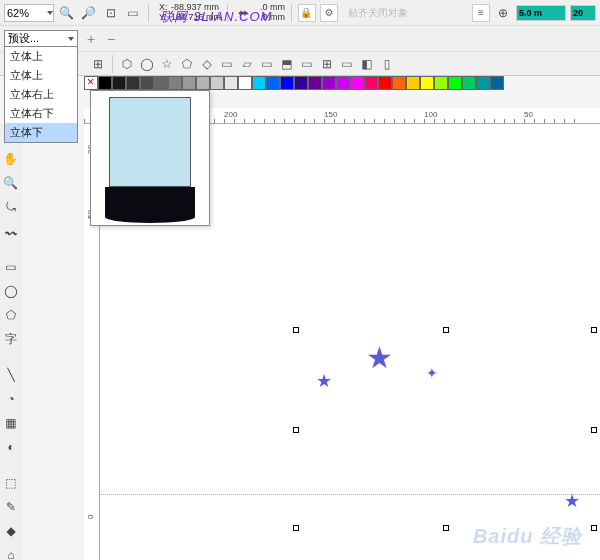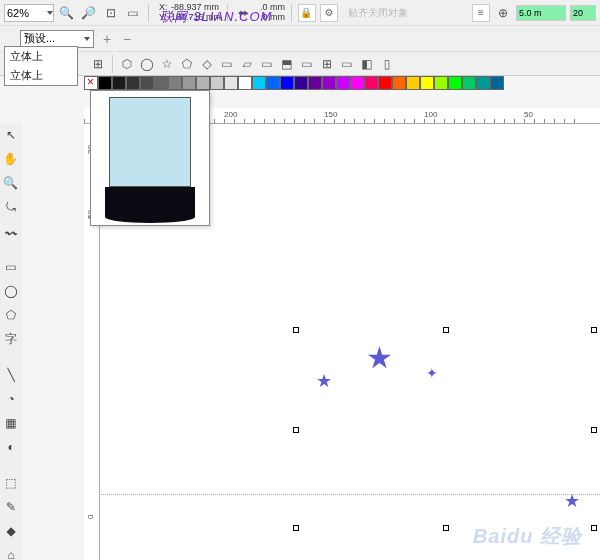--- a/index.html
+++ b/index.html
@@ -6,26 +6,26 @@
 body { width:600px; height:560px; background:#f5f5f5; overflow:hidden; position:relative; font-size:11px; }
 
 
 .row1 { height:26px; display:flex; align-items:center; padding:0 4px; background:#f0f0f0; border-bottom:1px solid #ddd; gap:4px; }
 .zoom-sel { width:50px; height:18px; border:1px solid #bbb; background:#fff; font-size:11px; padding-left:2px; display:flex; align-items:center; justify-content:space-between; }
 .ico { width:18px; height:18px; display:inline-flex; align-items:center; justify-content:center; color:#555; font-size:12px; }
 .sep { width:1px; height:18px; background:#ccc; margin:0 2px; }
 .coord-box { display:flex; flex-direction:column; font-size:9px; color:#333; line-height:1.1; margin-left:4px; }
 .coord-box span { display:flex; }
 .coord-box b { width:12px; font-weight:normal; }
-.fld { width:50px; height:16px; border:1px solid #ccc; background:#86efac; font-size:9px; padding:0 2px; display:inline-flex; align-items:center; }
+.fld { width:50px; height:16px; border:1px solid #ccc; background:#14b8a6; font-size:9px; padding:0 2px; display:inline-flex; align-items:center;font-weight:bold; }
 .btn { width:18px; height:18px; border:1px solid #ccc; background:#fff; display:inline-flex; align-items:center; justify-content:center; font-size:10px; color:#666; }
 .hint { color:#bbb; font-size:10px; margin-left:6px; }
 
 
-.row2 { height:26px; display:flex; align-items:center; padding:0 20px; background:#f0f0f0; border-bottom:1px solid #ddd; gap:6px; }
+.row2 { height:26px; display:flex; align-items:center; padding:0 4px; background:#f0f0f0; border-bottom:1px solid #ddd; gap:6px; }
 .preset-sel { width:74px; height:18px; border:1px solid #888; background:#fff; display:flex; align-items:center; justify-content:space-between; padding:0 3px; font-size:11px; }
 .plus, .minus { font-size:14px; color:#888; width:14px; text-align:center; }
 
 
 .dropdown { position:absolute; left:4px; top:46px; width:74px; background:#fff; border:1px solid #888; z-index:50; }
 .dropdown div { padding:2px 5px; font-size:11px; color:#222; cursor:default; }
 .dropdown div.hl { background:#b8d8ff; }
 
 
 .row3 { height:24px; display:flex; align-items:center; padding:0 4px 0 90px; background:#f0f0f0; border-bottom:1px solid #ccc; gap:4px; }
@@ -113,20 +113,23 @@
     <span>预设...</span>
     <span class="arrow-down"></span>
   </div>
   <span class="plus">+</span>
   <span class="minus">−</span>
 </div>
 
 <div class="dropdown" id="dd">
     <div>立体上</div>
     <div>立体上</div>
+    <div>立体右上</div>
+    <div>立体右下</div>
+    <div class="hl">立体下</div>
   </div>
 
 <div class="row3" id="row3">
   <span class="shape-ico">⊞</span>
   <span class="sep"></span>
 <span class="shape-ico">⬡</span>
     <span class="shape-ico">◯</span>
     <span class="shape-ico">☆</span>
     <span class="shape-ico">⬠</span>
     <span class="shape-ico">◇</span>

